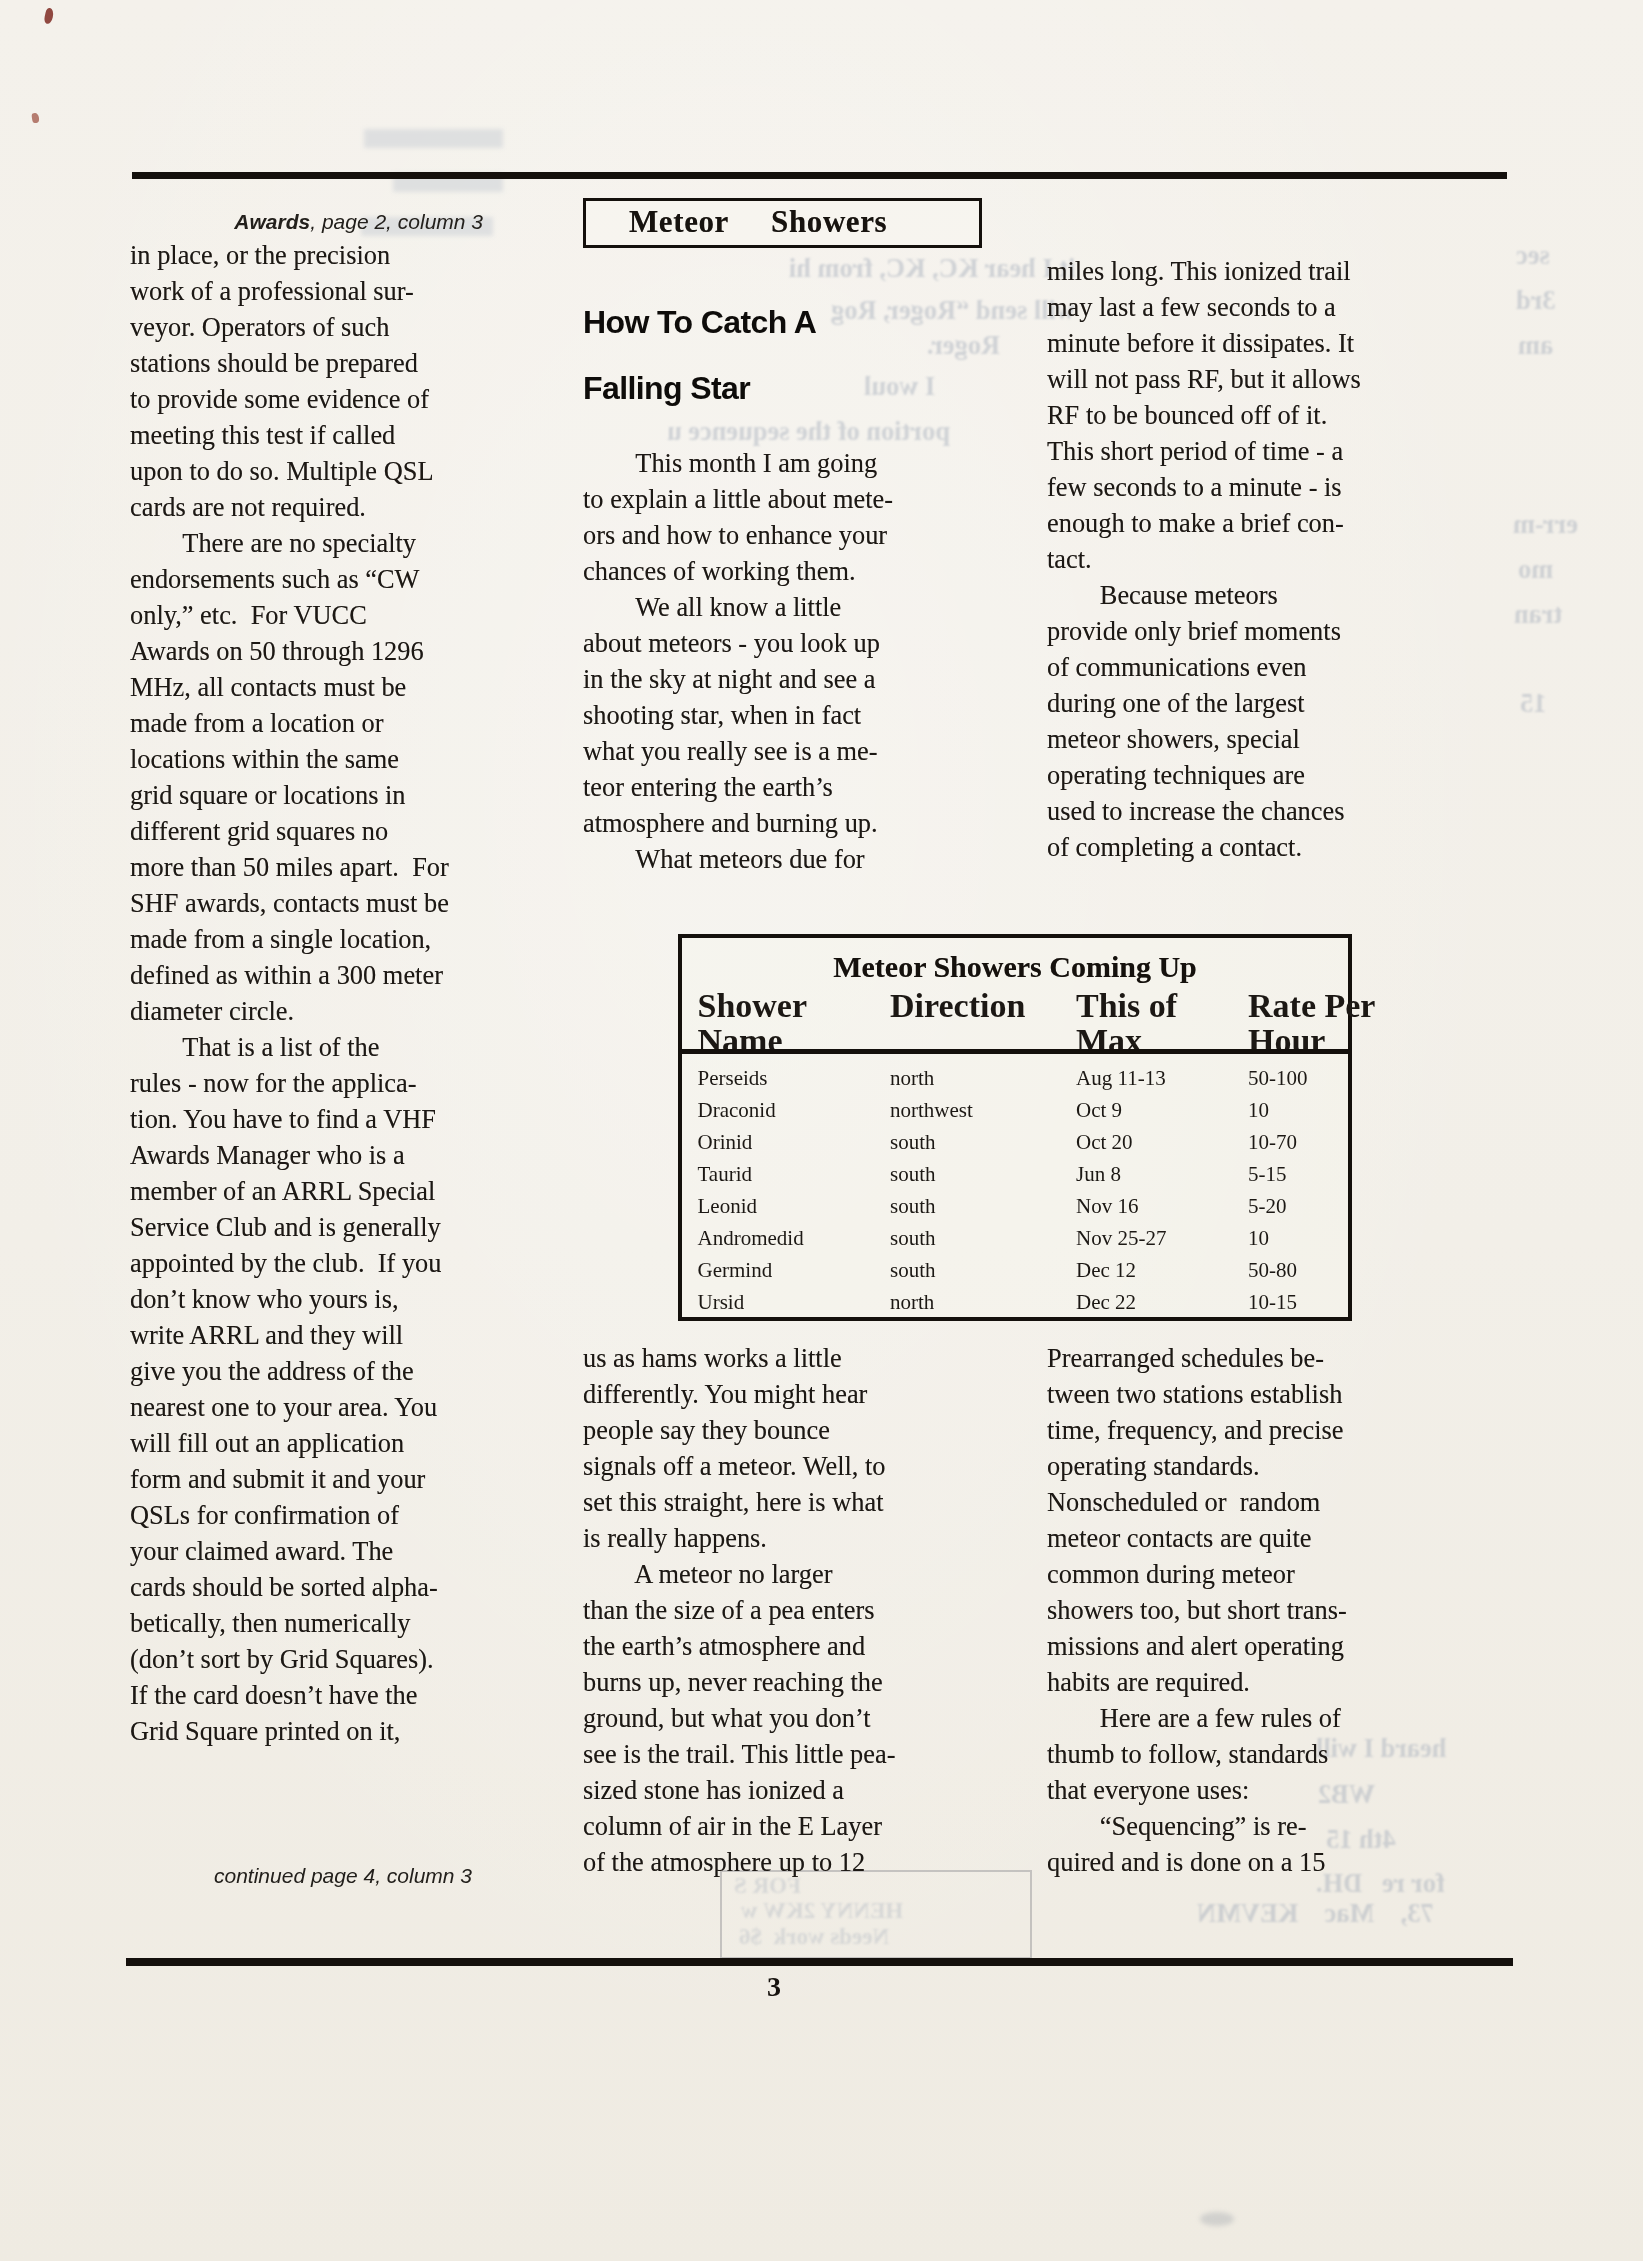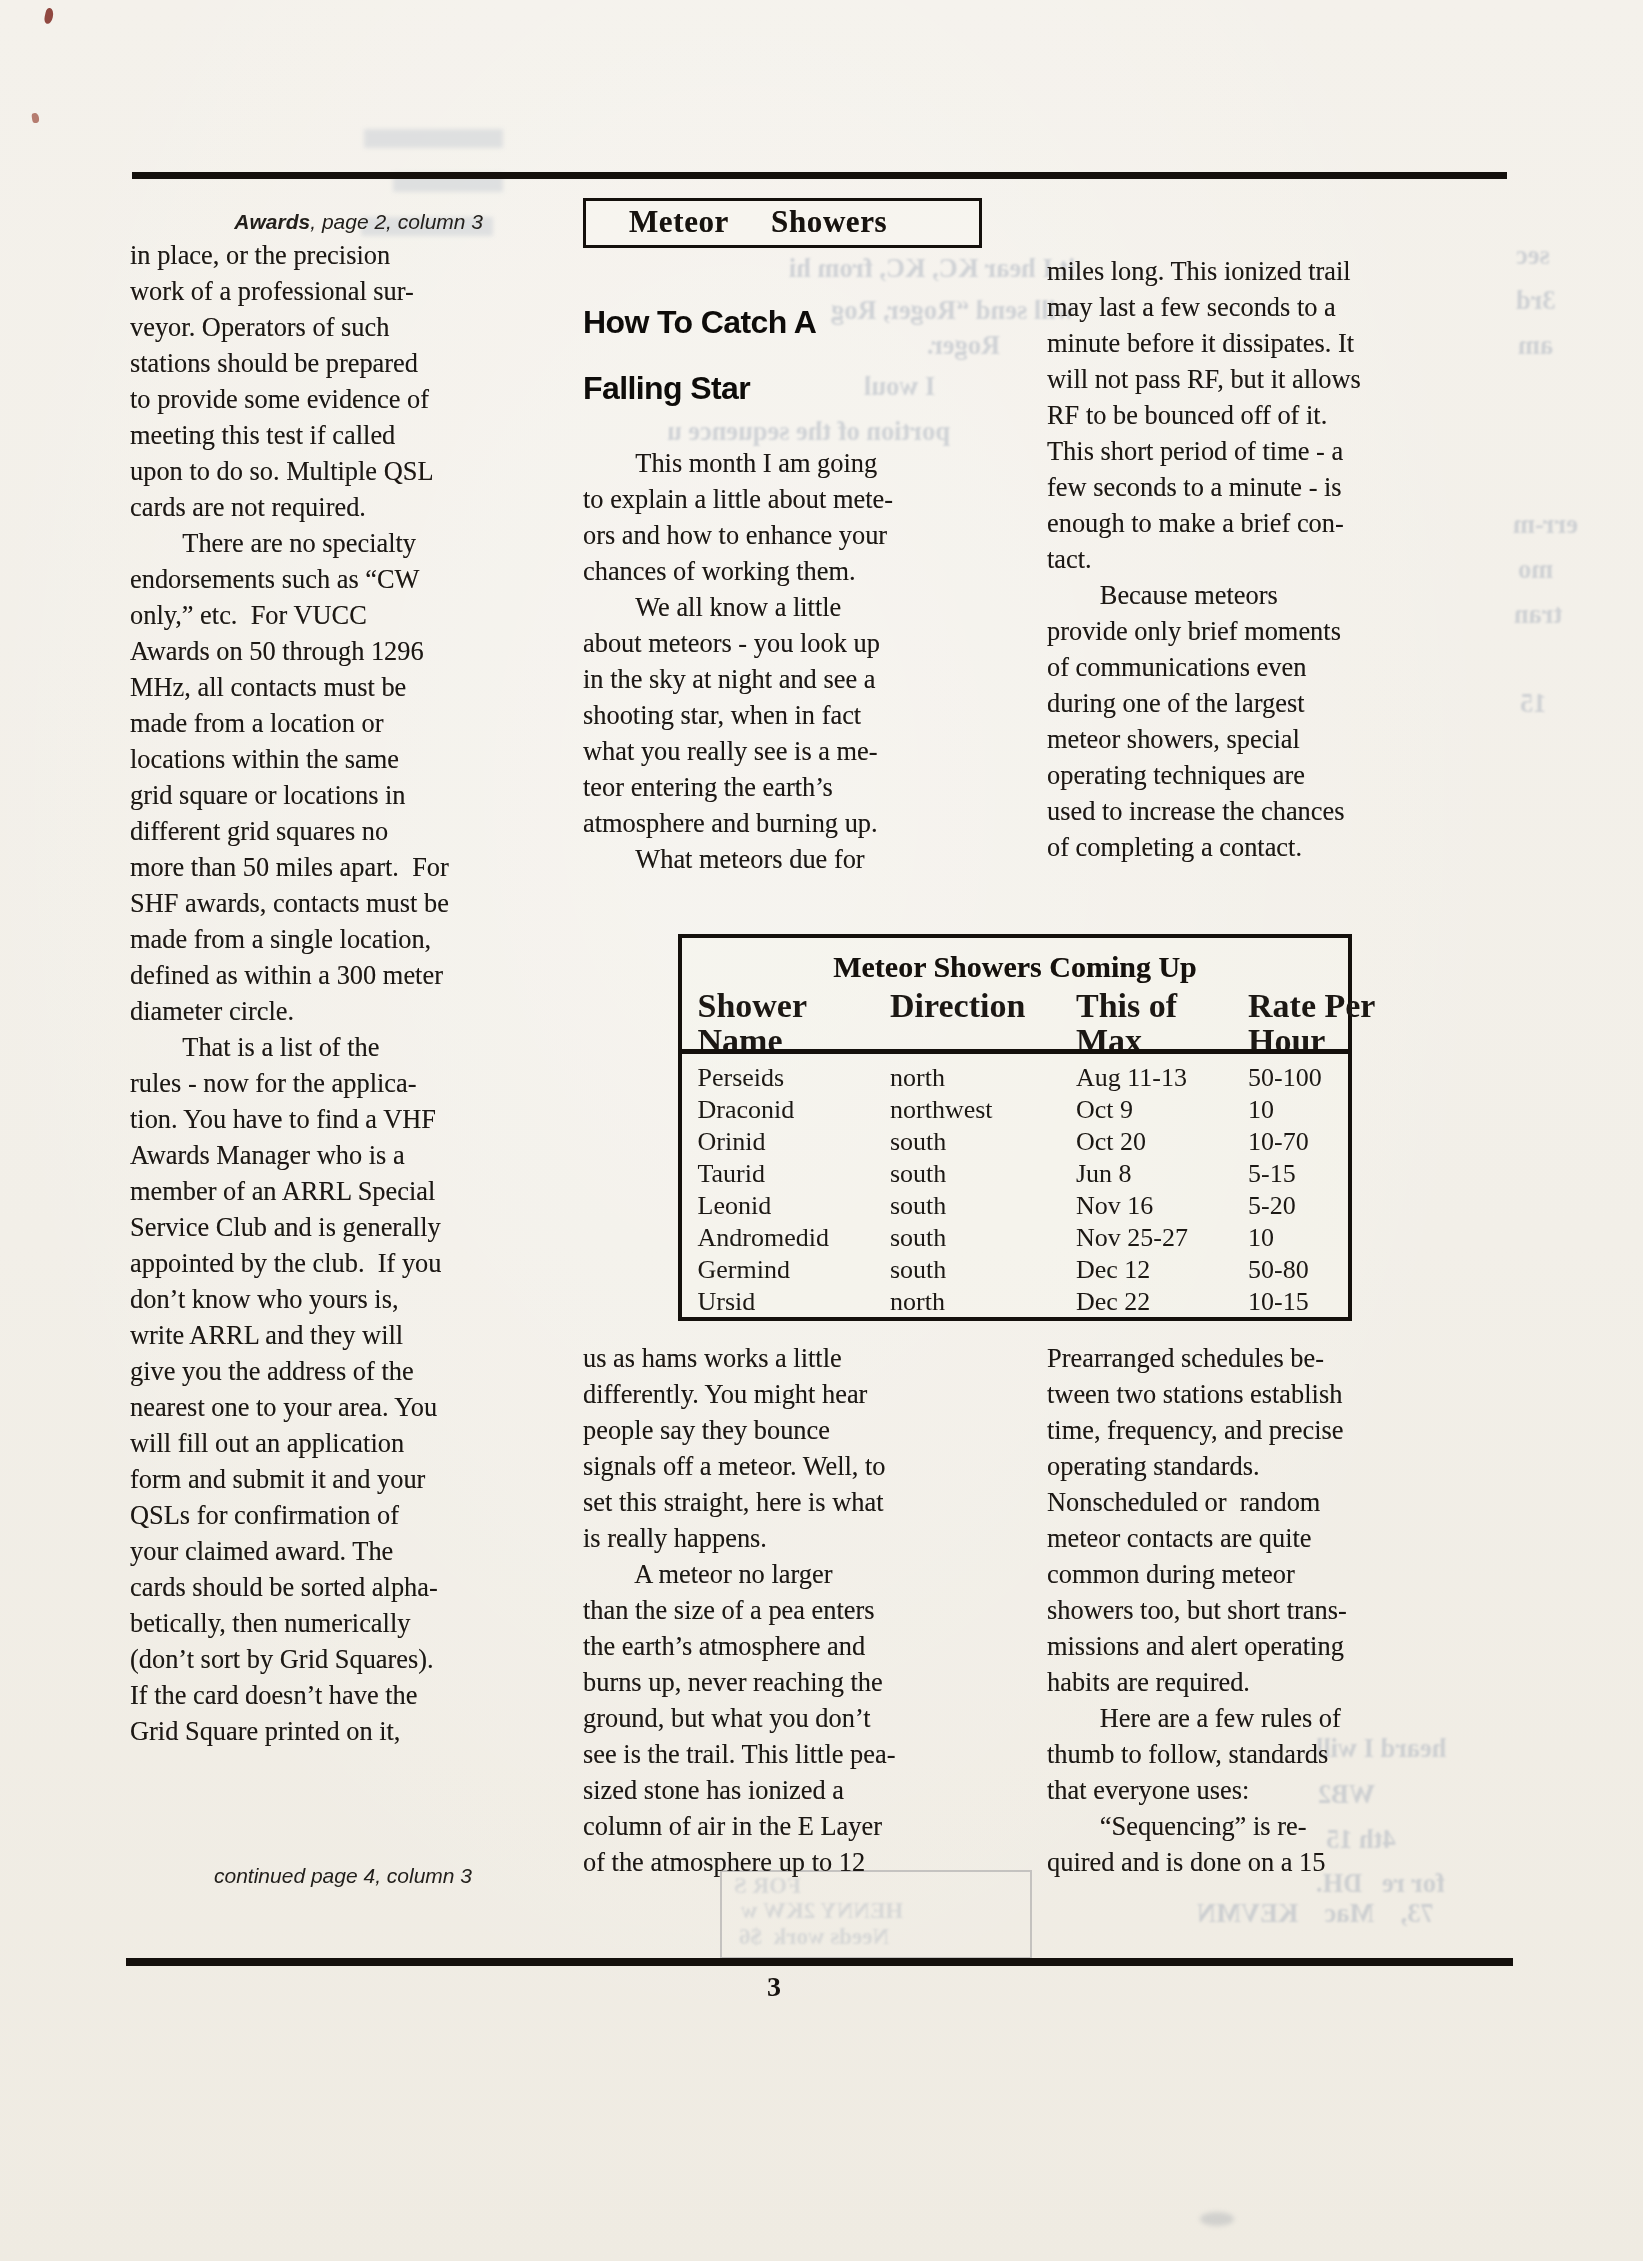--- a/index.html
+++ b/index.html
@@ -70,21 +70,21 @@
     position:absolute; top:50px; font-size:34px; line-height:35px;
     white-space:pre; color:#1c1814;font-weight:bold;
   }
   .c0 { left:15.5px;  width:190px; }
   .c1 { left:208px; width:184px; }
   .c2 { left:394px; width:180px; }
   .c3 { left:566px; width:97px; }
   .mtable-headrule { position:absolute; left:0; top:111px; width:100%; height:4.5px; background:#14100c; }
   .mtable-body { position:absolute; left:0; top:124px; width:100%; }
   .trow { position:relative; height:32px; }
-  .tcell { position:absolute; top:0; font-size:26px; line-height:32px; white-space:pre; color:#1c1814; }
+  .tcell { position:absolute; top:0; font-size:21px; line-height:32px; white-space:pre; color:#1c1814; }
 
   
   .pageno {
     position:absolute; left:767px; top:1971px;
     font-size:28px; font-weight:bold; color:#17130f;
   }
 
   
   .ghost {
     position:absolute; font-weight:bold; white-space:pre;

